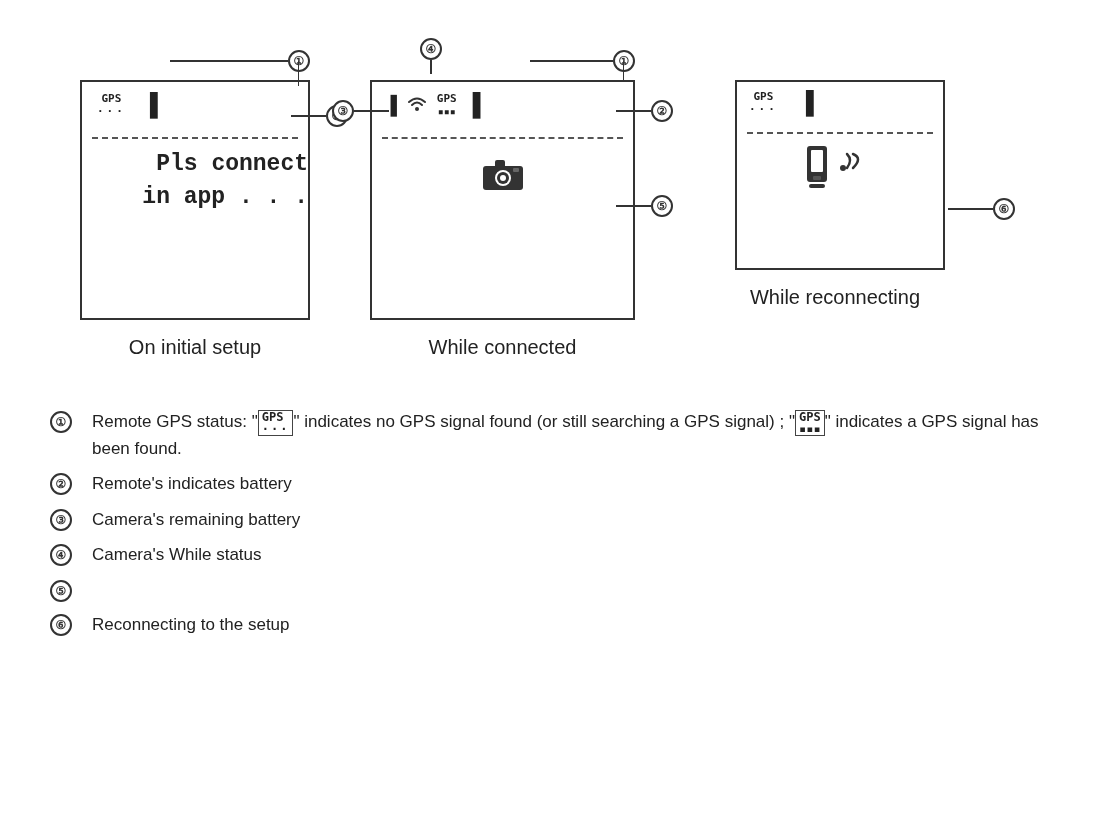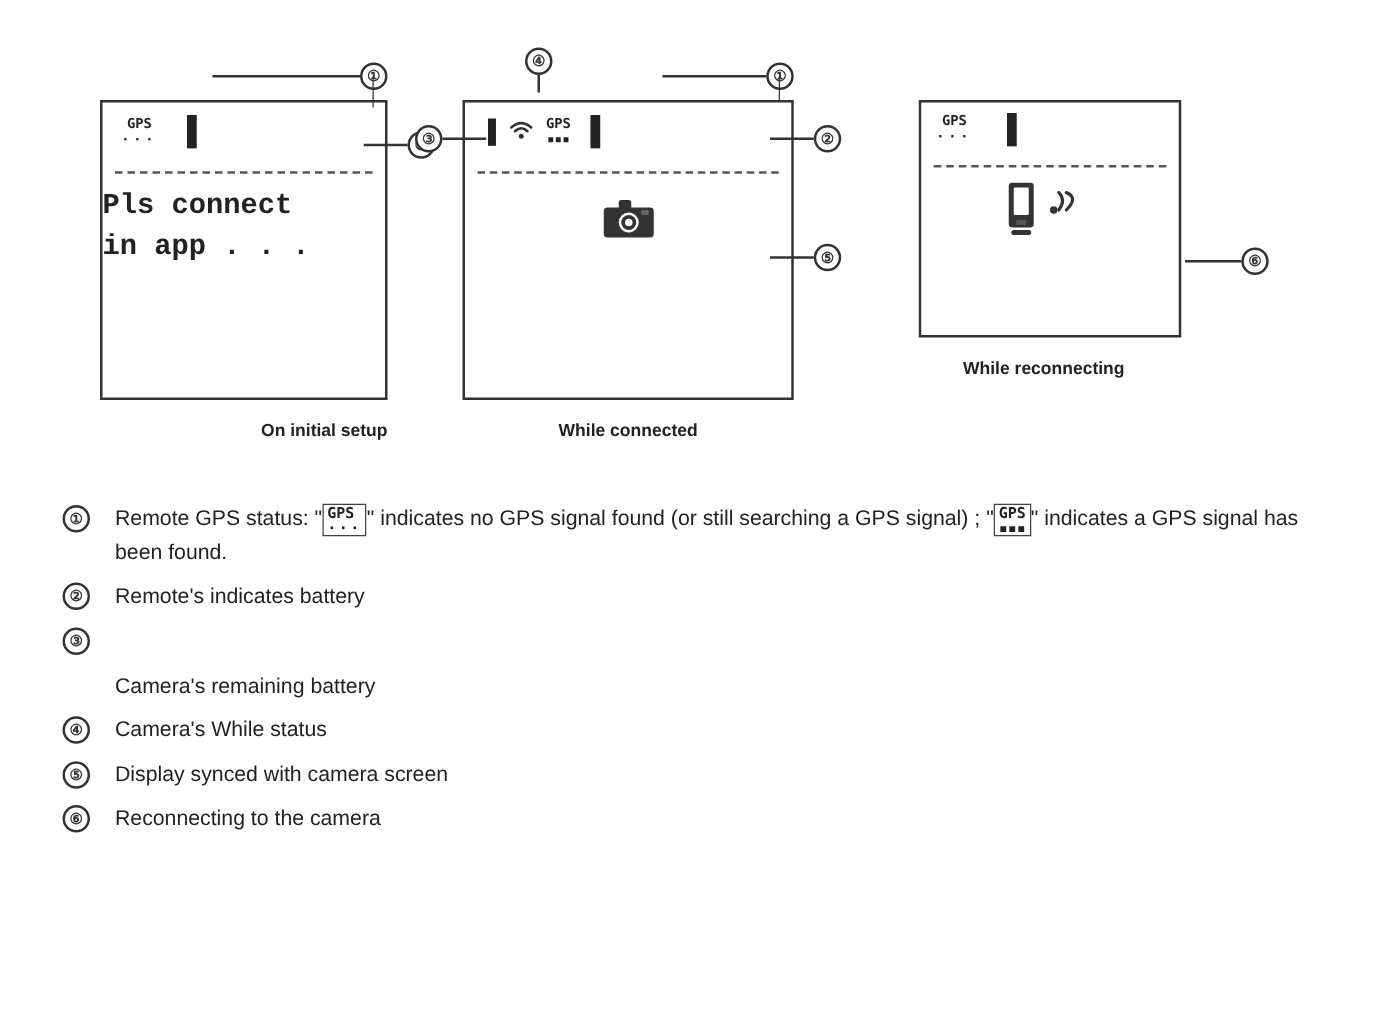--- a/index.html
+++ b/index.html
@@ -6,22 +6,22 @@
     body {
       background: #fff;
       font-family: Arial, sans-serif;
       width: 1103px;
       min-height: 822px;
       padding: 20px 40px;
       color: #222;
     }
 
     .diagram-label {
-      font-weight: bold;
-      font-size: 14px;
+      font-weight: normal;
+      font-size: 20px;
       margin-top: 18px;
       text-align: center;
     }
 
     
     .screen-box {
       border: 2px solid #333;
       background: #fff;
       position: relative;
     }
@@ -121,28 +121,28 @@
       <div style="display:flex; align-items:center; padding:10px 15px 0 15px; gap:12px;">
 
         <div style="text-align:center; font-family:monospace; font-size:11px; font-weight:bold; line-height:1.2;">
           <div>GPS</div>
           <div style="letter-spacing:3px;">···</div>
         </div>
 
         <div style="font-size:22px; margin-left:4px;">▐</div>
       </div>
 
-      <div style="margin-top:30px; text-align:left;">
+      <div style="margin-top:30px; text-align:right;">
         <div style="font-family:'Courier New', monospace; font-weight:bold; font-size:23px; line-height:1.4;">
           Pls connect<br>in app . . .
         </div>
       </div>
     </div>
 
-    <div class="diagram-label" style="margin-top:16px; width:270px; text-align:right; padding-left:40px;">On initial setup</div>
+    <div class="diagram-label" style="margin-top:16px; width:270px; text-align:center; padding-left:40px;">On initial setup</div>
   </div>
 
   <div class="diagram-outer" style="position:relative; margin-right:60px;">
 
     <div style="position:absolute; top:-12px; left:50px; display:flex; flex-direction:column; align-items:center; z-index:10;">
       <div class="annot-circle">④</div>
       <div style="width:1.5px; height:14px; background:#333;"></div>
     </div>
 
     <div style="position:absolute; top:0px; left:160px; right:0px; display:flex; align-items:center; z-index:10;">
@@ -266,31 +266,30 @@
     </div>
   </div>
 
   <div class="desc-item">
     <div class="annot-circle">②</div>
     <div class="desc-text" style="margin-left:10px;">Remote's indicates battery</div>
   </div>
 
   <div class="desc-item">
     <div class="annot-circle">③</div>
-    <div class="desc-text" style="margin-left:10px;margin-top:36px;">Camera's remaining battery</div>
+    <div class="desc-text" style="margin-left:10px;">Camera's remaining battery</div>
   </div>
 
   <div class="desc-item">
     <div class="annot-circle">④</div>
     <div class="desc-text" style="margin-left:10px;">Camera's While status</div>
   </div>
 
   <div class="desc-item">
     <div class="annot-circle">⑤</div>
-    <div class="desc-text" style="margin-left:10px;">Display synced with camera screen</div>
   </div>
 
   <div class="desc-item">
     <div class="annot-circle">⑥</div>
-    <div class="desc-text" style="margin-left:10px;">Reconnecting to the camera</div>
+    <div class="desc-text" style="margin-left:10px;">Reconnecting to the setup</div>
   </div>
 
 </div>
 
 </body></html>

